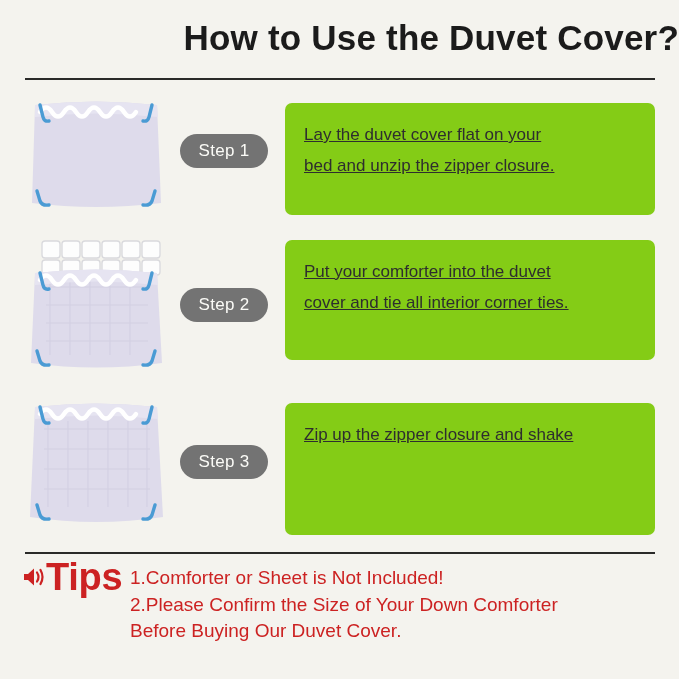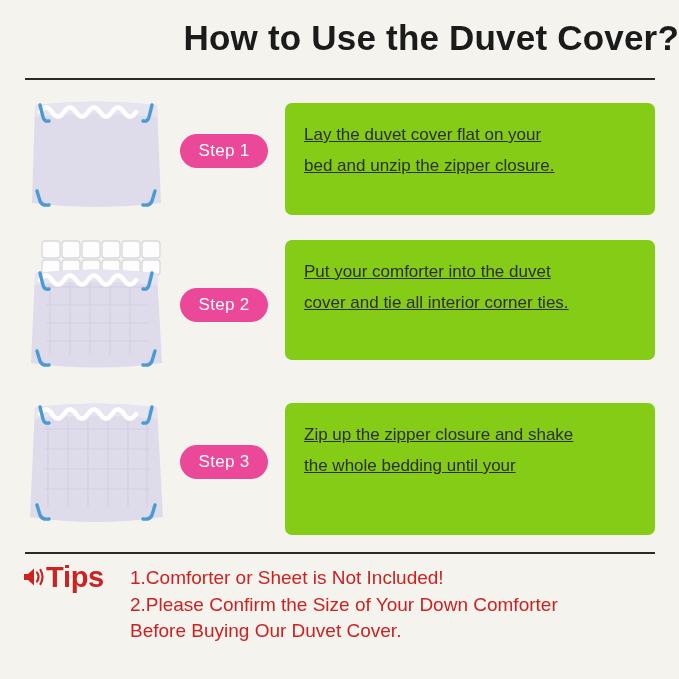--- a/index.html
+++ b/index.html
@@ -65,21 +65,21 @@
     position: absolute;
     left: 26px;
     top: 0;
     width: 140px;
     height: 100%;
   }
   .illus svg { display: block; }
 
   .badge {
     position: absolute;
-    background: #ec4899;
+    background: #737373;
     border-radius: 22px;
     color: #fbfbf7;
     font-size: 17px;
     line-height: 34px;
     height: 34px;
     width: 88px;
     text-align: center;
     letter-spacing: 0.3px;
   }
   .r1 .badge { left: 180px; top: 39px; }
@@ -119,21 +119,21 @@
     display: flex;
     align-items: center;
     gap: 2px;
   }
   .speaker-icon {
     width: 22px;
     height: 24px;
     display: block;
   }
   .tips-word {
-    font-size: 29px;
+    font-size: 38px;
     font-weight: bold;
     color: #cc2222;
     line-height: 30px;
     letter-spacing: -0.3px;
     text-align: center;
   }
   .tips-body {
     position: absolute;
     left: 108px;
     top: 3px;
@@ -234,21 +234,20 @@
         <path d="M14 19 q6 -9 12 0 t12 0 t12 0 t12 0 t12 0 t12 0 t12 0 t12 0" fill="none" stroke="#ffffff" stroke-width="4.5" stroke-linecap="round" stroke-linejoin="round"></path>
         <path d="M14 12 l3 12 q1 5 6 4" fill="none" stroke="#4a9bd4" stroke-width="3.4" stroke-linecap="round"></path>
         <path d="M126 12 l-3 12 q-1 5 -6 4" fill="none" stroke="#4a9bd4" stroke-width="3.4" stroke-linecap="round"></path>
         <path d="M11 110 l3 10 q2 5 9 4" fill="none" stroke="#4a9bd4" stroke-width="3.4" stroke-linecap="round"></path>
         <path d="M129 110 l-3 10 q-2 5 -9 4" fill="none" stroke="#4a9bd4" stroke-width="3.4" stroke-linecap="round"></path>
       </svg>
     </div>
     <div class="badge">Step 3</div>
     <div class="card">
       <div class="line">Zip up the zipper closure and shake</div>
-      <div class="line">the whole bedding until your</div>
     </div>
   </div>
 
   <div class="rule-bottom"></div>
 
   <div class="tips">
     <div class="tips-head">
       <svg class="speaker-icon" viewBox="0 0 22 24">
         <path d="M2 9 H6 L12 3.5 V20.5 L6 15 H2 Z" fill="#cc2222"></path>
         <path d="M15 7.5 q3 4.5 0 9" fill="none" stroke="#cc2222" stroke-width="2.2" stroke-linecap="round"></path>

